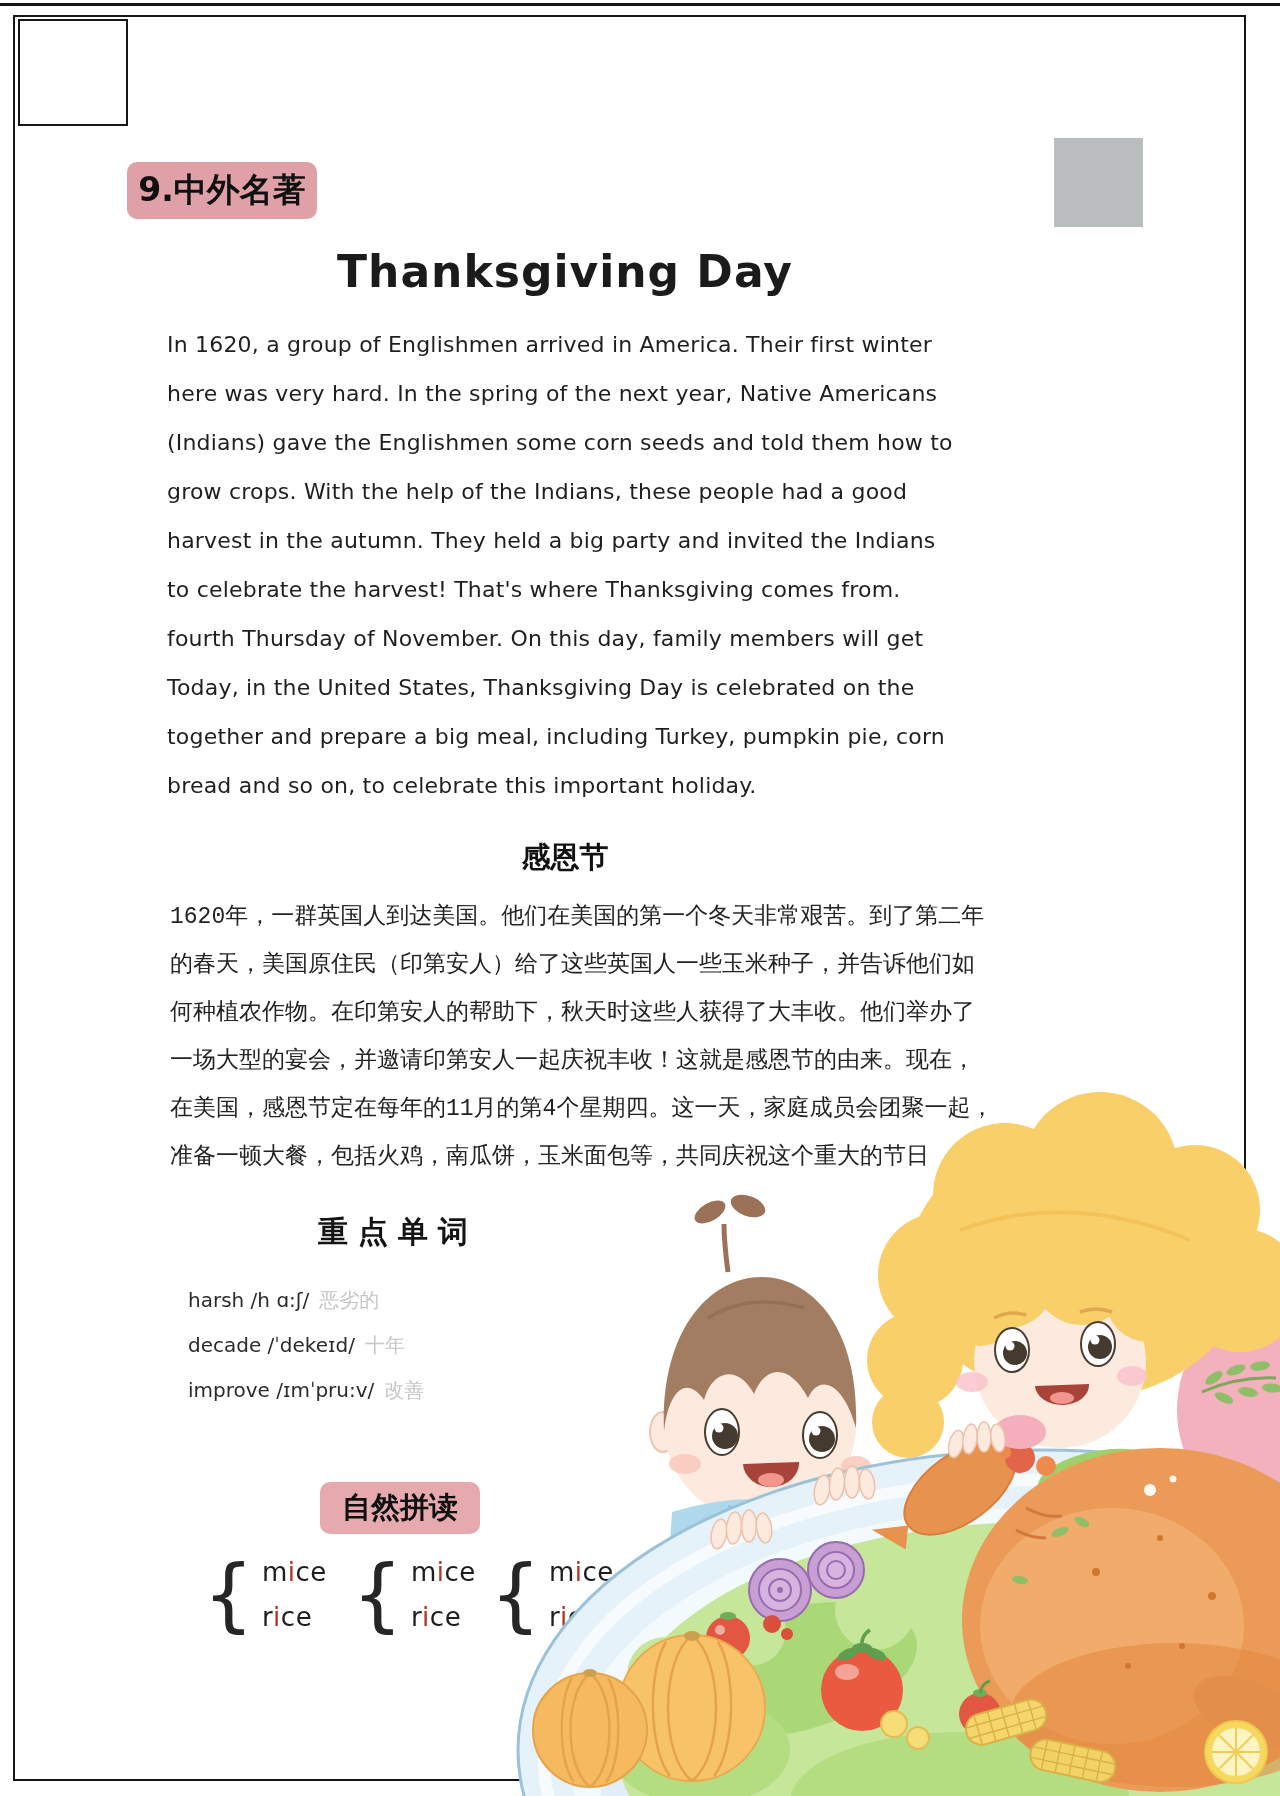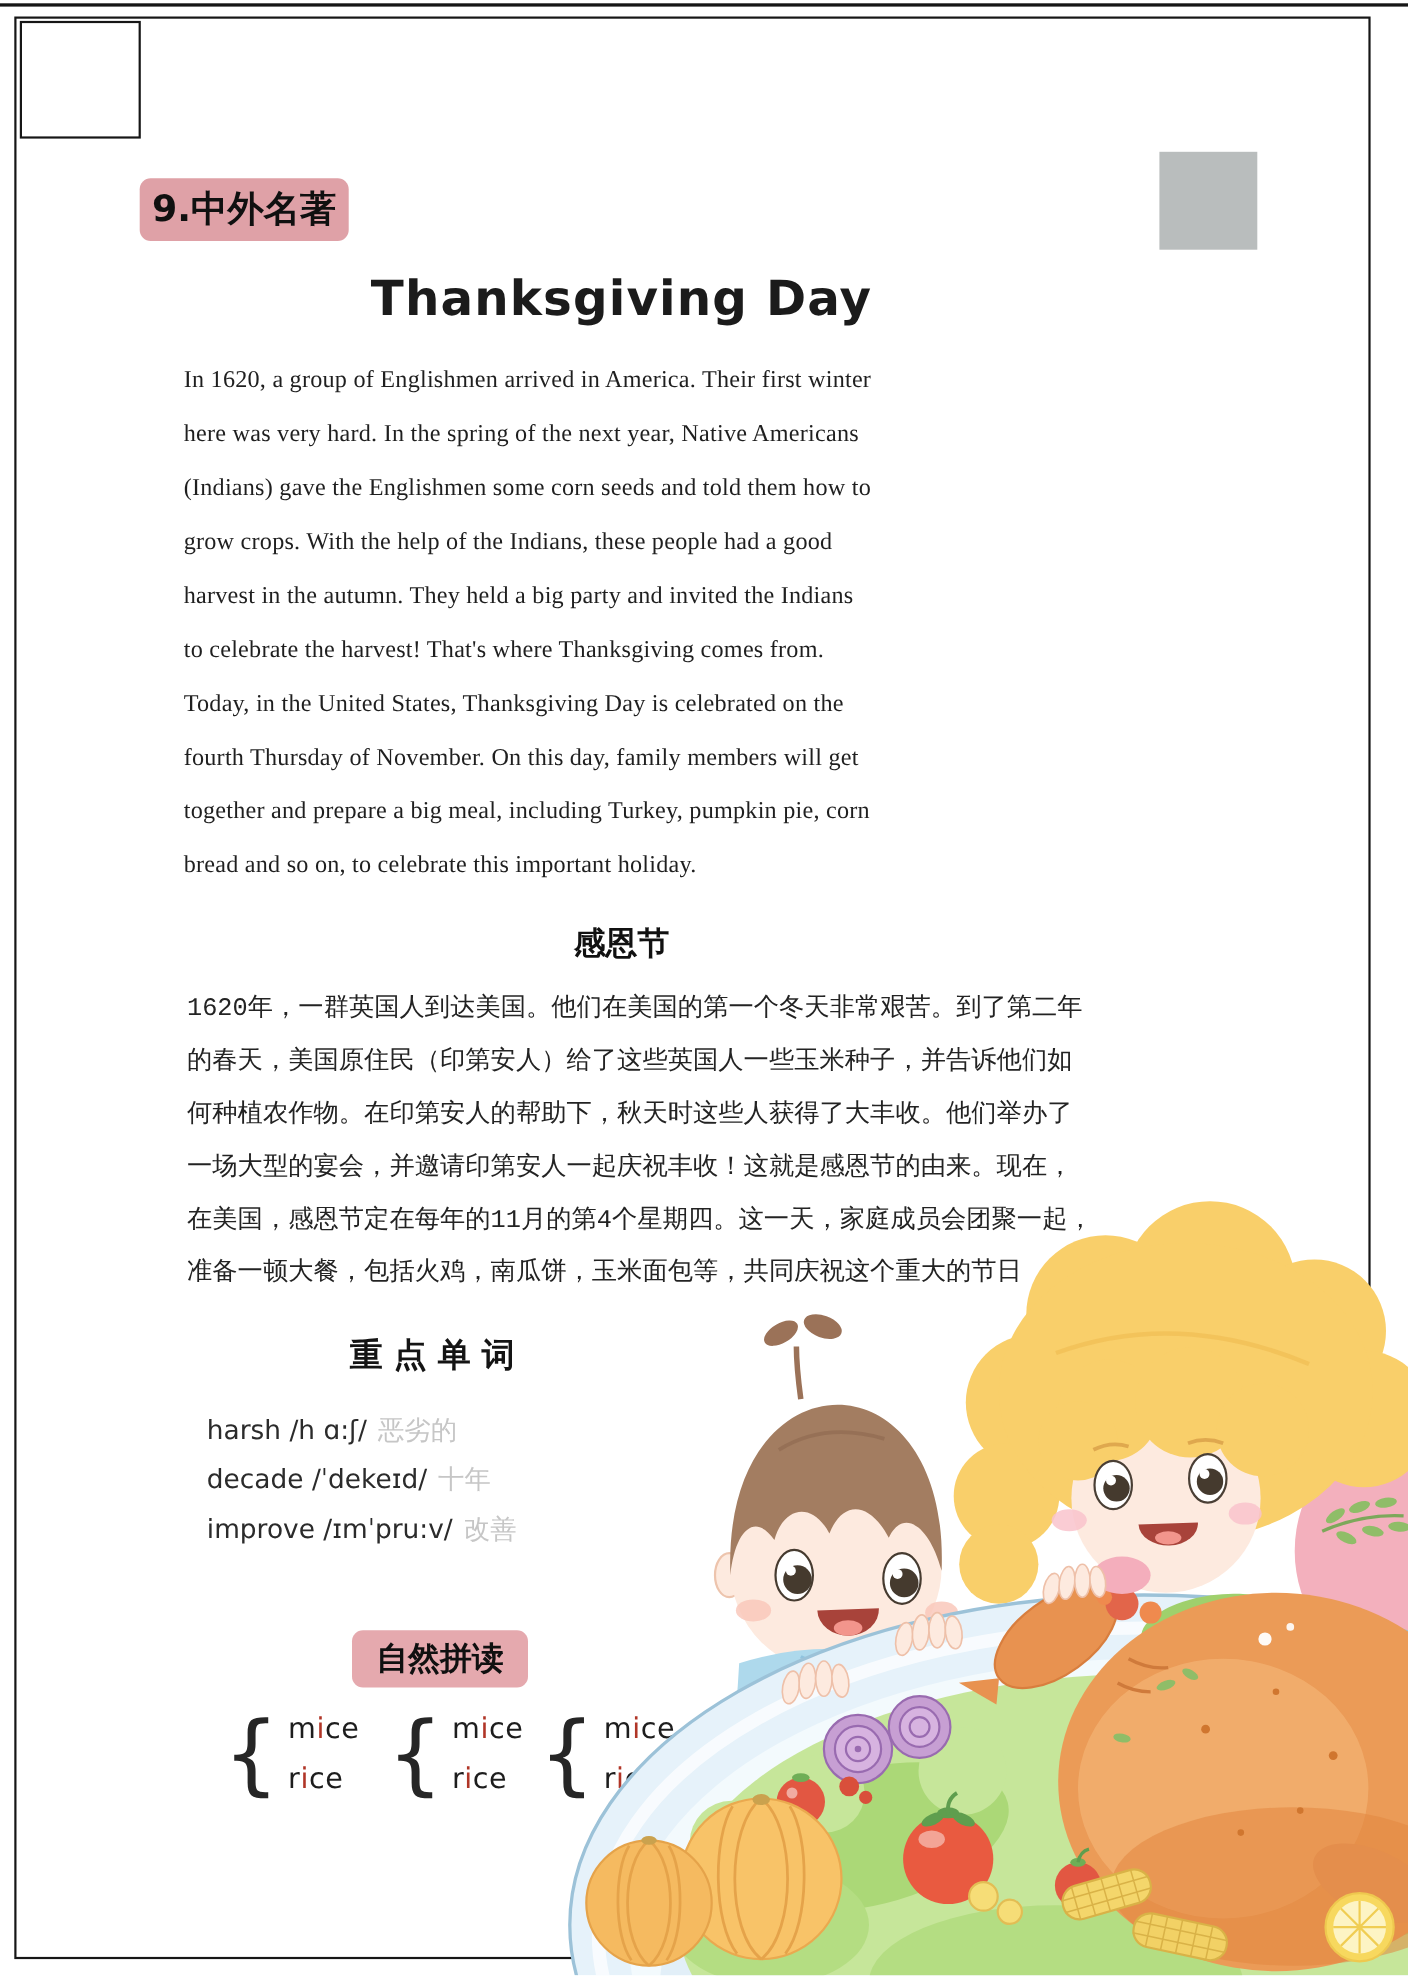--- a/index.html
+++ b/index.html
@@ -12,32 +12,32 @@
          background:#ffffff;border:2px solid #161616;box-sizing:border-box;z-index:3;}
   .gray-square{position:absolute;left:1054px;top:138px;width:89px;height:89px;
          background:#b9bdbd;z-index:2;}
   .badge{position:absolute;display:flex;align-items:center;justify-content:center;
          border-radius:10px;font-weight:bold;color:#101010;z-index:4;
          font-family:"DejaVu Sans",sans-serif;text-align:center;}
   .lesson-badge{left:127px;top:162px;width:190px;height:57px;font-size:33px;background:#dfa1a7;}
   .phonics-badge{left:320px;top:1482px;width:160px;height:52px;font-size:29px;background:#e5a9ae;font-family:Liberation Serif, serif;}
   .title{position:absolute;left:165px;top:246px;width:800px;margin:0;text-align:center;
          font-size:44px;font-weight:bold;letter-spacing:1px;color:#1b1b1b;z-index:2;}
-  .english{position:absolute;left:167px;top:320px;width:810px;z-index:2;font-family:Liberation Serif, serif;}
+  .english{position:absolute;left:167px;top:320px;width:810px;z-index:2;}
   .eline{font-size:22px;line-height:49px;white-space:nowrap;letter-spacing:0.2px;color:#1f1f1f;}
   .cn-heading{position:absolute;left:165px;top:838px;width:800px;text-align:center;
          font-size:29px;font-weight:bold;font-family:"DejaVu Serif",serif;color:#111;z-index:2;}
   .chinese{position:absolute;left:170px;top:893px;width:880px;z-index:2;
          font-family:Liberation Mono, monospace;}
   .cline{font-size:23px;line-height:48px;white-space:nowrap;color:#232323;}
   .vocab-heading{position:absolute;left:188px;top:1212px;width:420px;text-align:center;
          font-size:30px;font-weight:bold;letter-spacing:10px;font-family:"DejaVu Serif",serif;
          color:#141414;z-index:2;}
   .vocab{position:absolute;left:188px;top:1278px;z-index:2;}
-  .vrow{font-size:24px;line-height:45px;white-space:nowrap;}
+  .vrow{font-size:20px;line-height:45px;white-space:nowrap;}
   .vterm{color:#2b2b2b;}
   .vmean{color:#c6c6c6;margin-left:10px;font-weight:300;font-family:"DejaVu Sans",sans-serif;}
   .phonics{position:absolute;left:0;top:1548px;width:620px;height:100px;z-index:2;}
   .pgroup{position:absolute;top:0;display:flex;align-items:center;}
   .brace{font-size:80px;line-height:94px;font-weight:400;color:#262626;
          font-family:"DejaVu Sans",sans-serif;}
   .pwords{margin-left:8px;}
   .pword{font-size:26px;line-height:45px;color:#1d1d1d;letter-spacing:0.5px;}
   .accent{color:#b03527;}
   .illus{position:absolute;left:460px;top:1060px;z-index:5;}
@@ -55,22 +55,22 @@
 
   <h1 class="title">Thanksgiving Day</h1>
 
   <div class="english">
     <div class="eline">In 1620, a group of Englishmen arrived in America. Their first winter</div>
     <div class="eline">here was very hard. In the spring of the next year, Native Americans</div>
     <div class="eline">(Indians) gave the Englishmen some corn seeds and told them how to</div>
     <div class="eline">grow crops. With the help of the Indians, these people had a good</div>
     <div class="eline">harvest in the autumn. They held a big party and invited the Indians</div>
     <div class="eline">to celebrate the harvest! That's where Thanksgiving comes from.</div>
+    <div class="eline">fourth Thursday of November. On this day, family members will get</div>
     <div class="eline">Today, in the United States, Thanksgiving Day is celebrated on the</div>
-    <div class="eline">fourth Thursday of November. On this day, family members will get</div>
     <div class="eline">together and prepare a big meal, including Turkey, pumpkin pie, corn</div>
     <div class="eline">bread and so on, to celebrate this important holiday.</div>
   </div>
 
   <div class="cn-heading">感恩节</div>
 
   <div class="chinese">
     <div class="cline">1620年，一群英国人到达美国。他们在美国的第一个冬天非常艰苦。到了第二年</div>
     <div class="cline">的春天，美国原住民（印第安人）给了这些英国人一些玉米种子，并告诉他们如</div>
     <div class="cline">何种植农作物。在印第安人的帮助下，秋天时这些人获得了大丰收。他们举办了</div>

